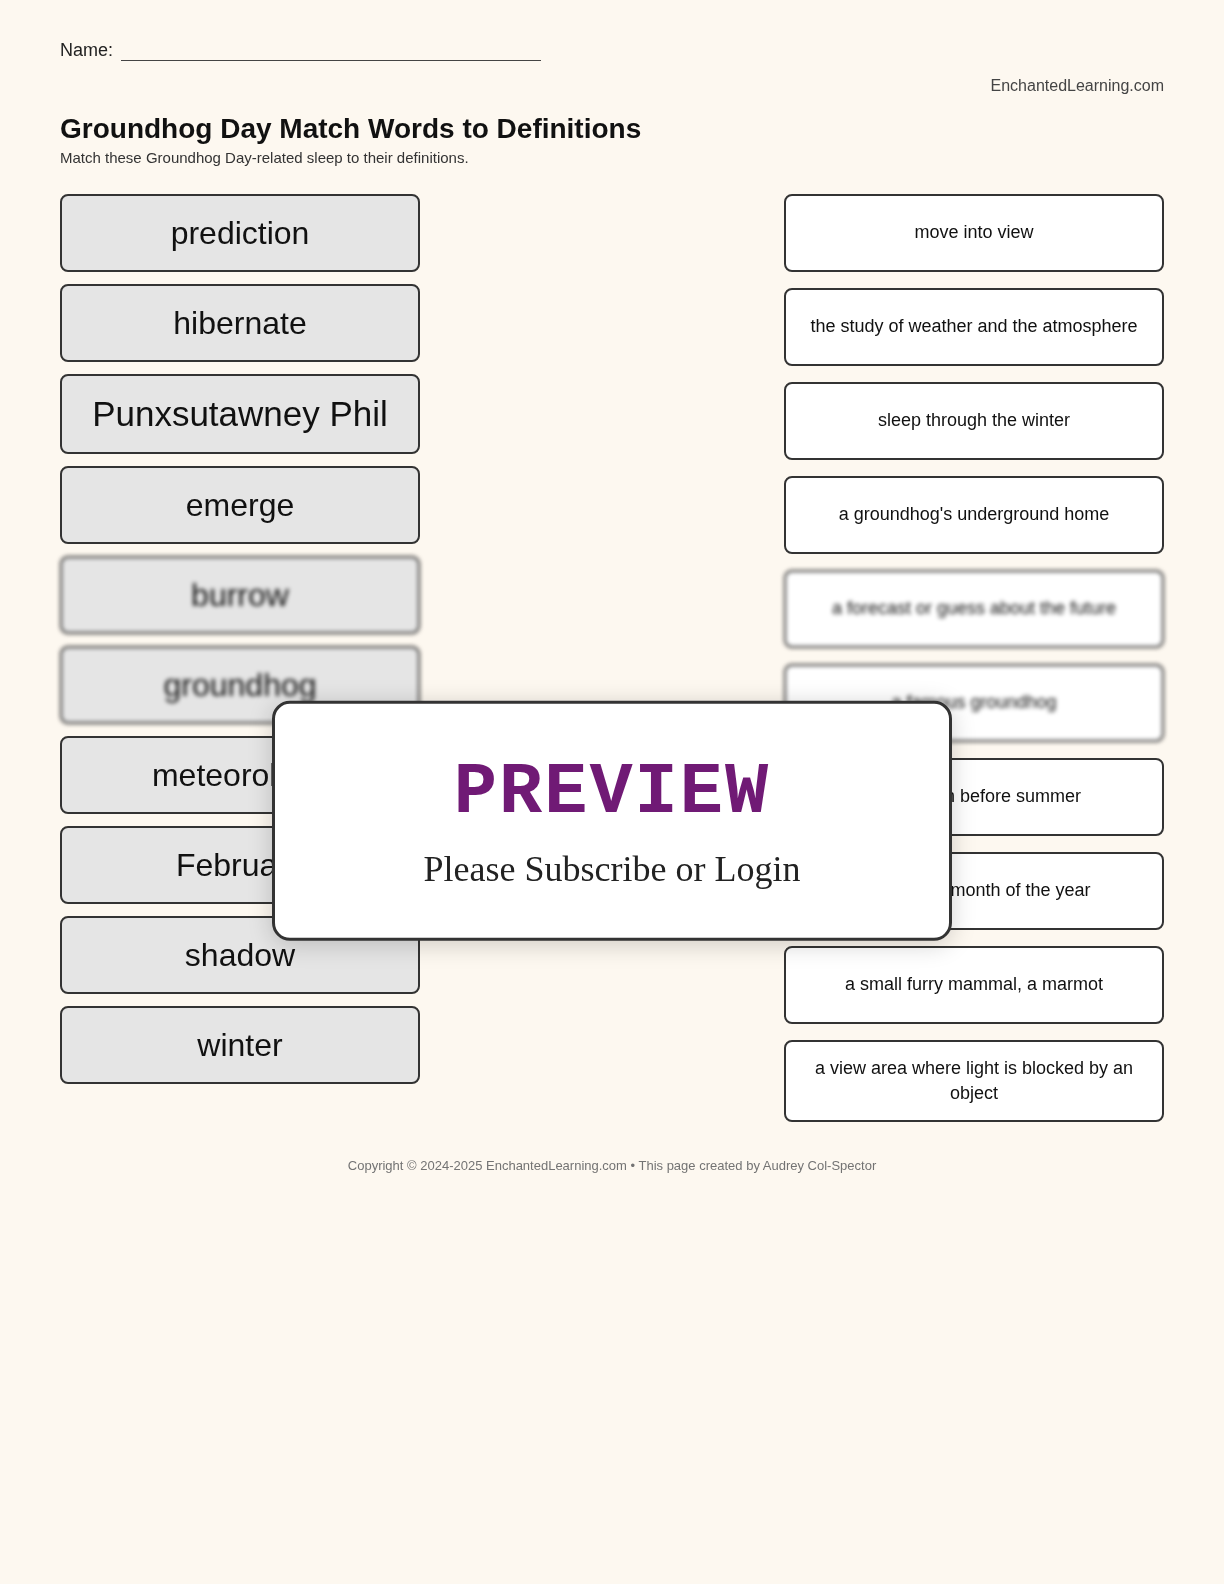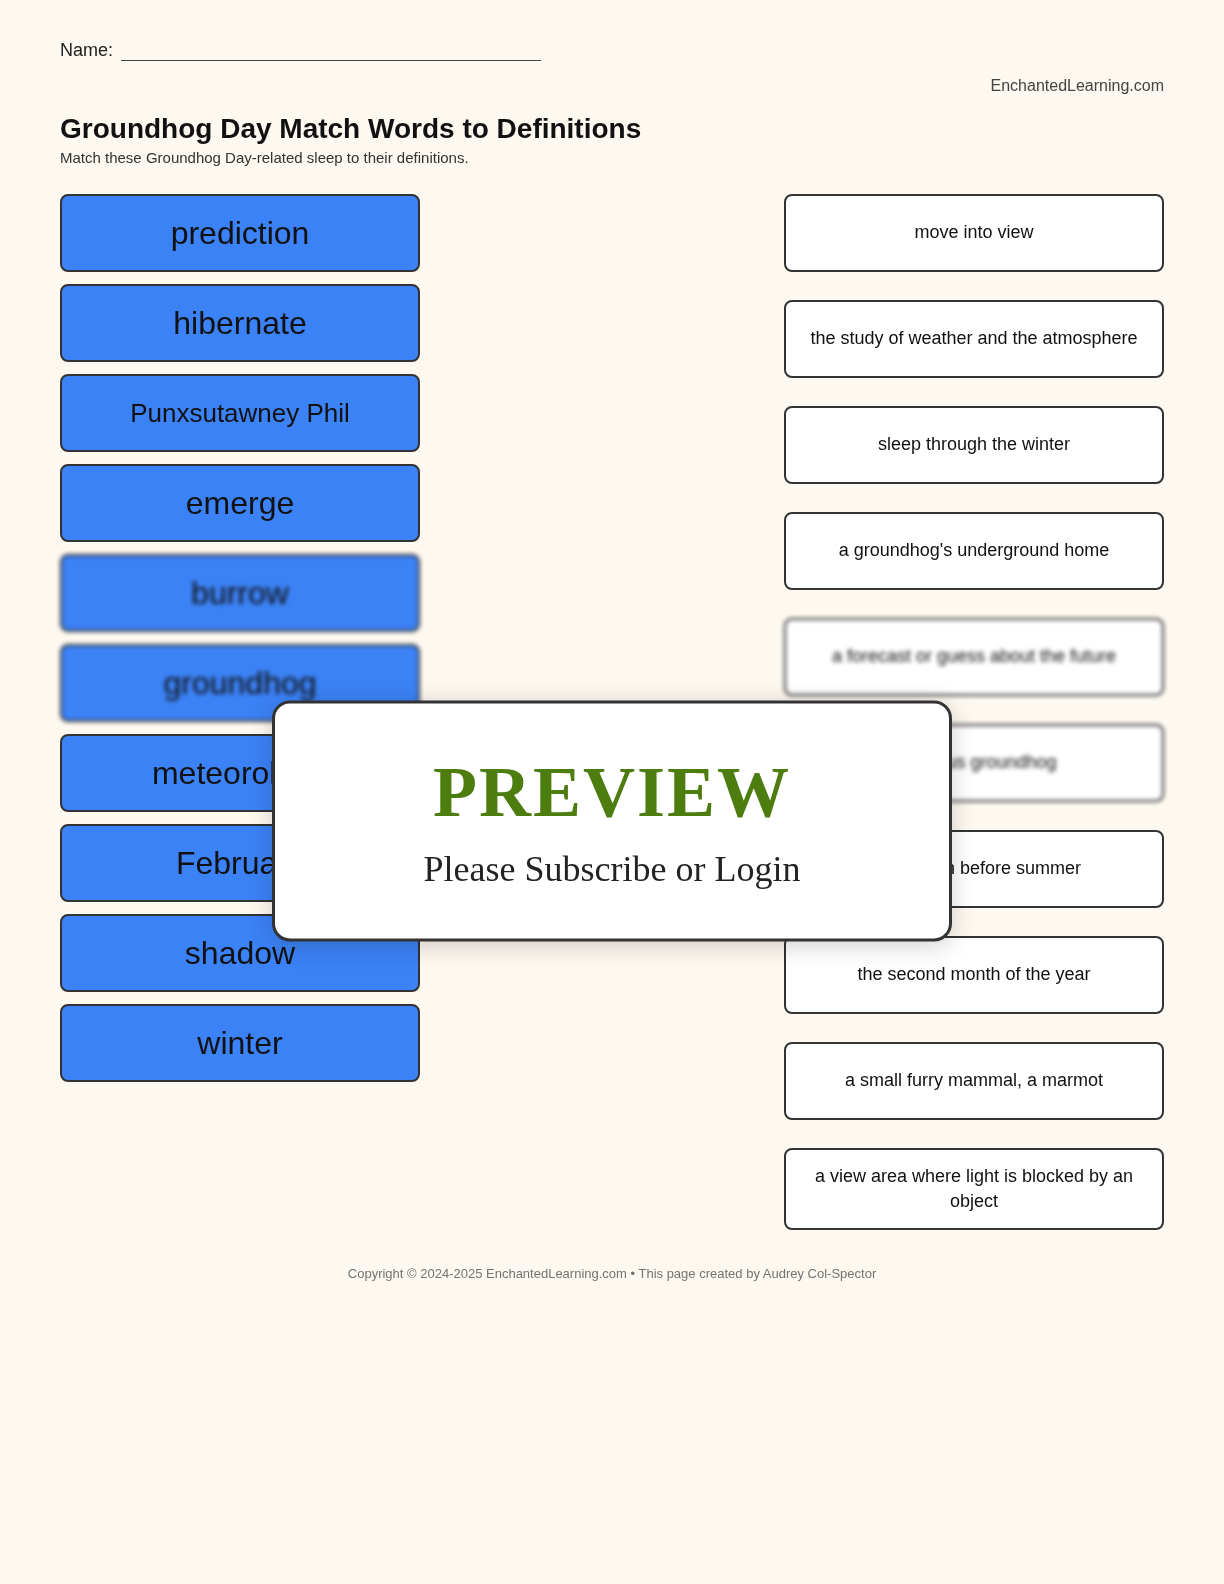--- a/index.html
+++ b/index.html
@@ -57,39 +57,39 @@
     }
     .left-col {
       display: flex;
       flex-direction: column;
       gap: 12px;
       width: 360px;
     }
     .right-col {
       display: flex;
       flex-direction: column;
-      gap: 28px;
+      gap: 16px;
       width: 380px;
     }
     .word-box {
       border: 2px solid #333;
       border-radius: 8px;
-      background: #3b82f6;
+      background: #e5e5e5;
       padding: 18px 24px;
       font-size: 32px;
       font-family: 'Comic Sans MS', cursive, sans-serif;
       color: #111;
       text-align: center;
       min-height: 78px;
       display: flex;
       align-items: center;
       justify-content: center;
     }
     .word-box.small-text {
-      font-size: 26px;
+      font-size: 35px;
     }
     .def-box {
       border: 2px solid #333;
       border-radius: 8px;
       background: #fff;
       padding: 14px 18px;
       font-size: 18px;
       font-family: Arial, sans-serif;
       color: #111;
       text-align: center;
@@ -109,22 +109,22 @@
       border-radius: 18px;
       width: 680px;
       padding: 48px 60px;
       text-align: center;
       z-index: 10;
       box-shadow: 0 4px 24px rgba(0,0,0,0.18);
     }
     .preview-title {
       font-size: 72px;
       font-weight: 900;
-      font-family: Liberation Serif, serif;
-      color: #4d7c0f;
+      font-family: Liberation Mono, monospace;
+      color: #701a75;
       letter-spacing: 2px;
       margin-bottom: 14px;
     }
     .preview-sub {
       font-size: 36px;
       font-family: Georgia, serif;
       color: #222;
     }
     .footer {
       text-align: center;

